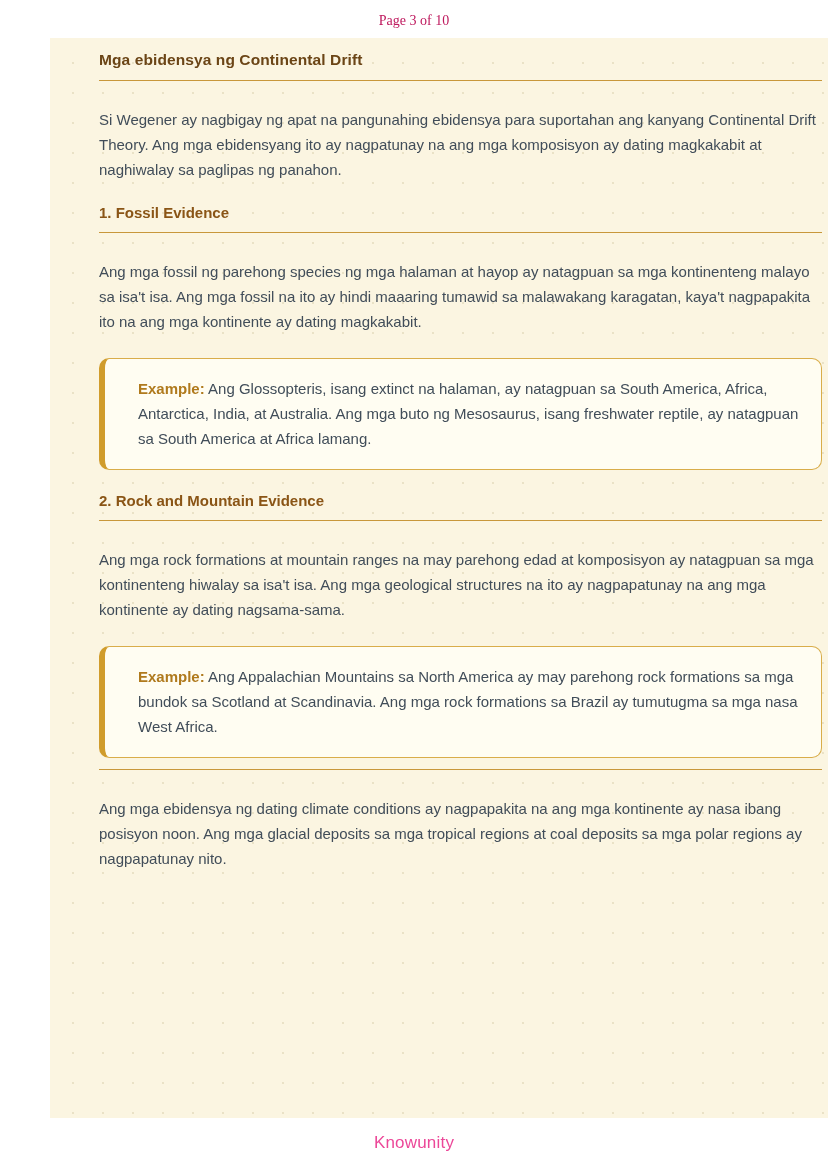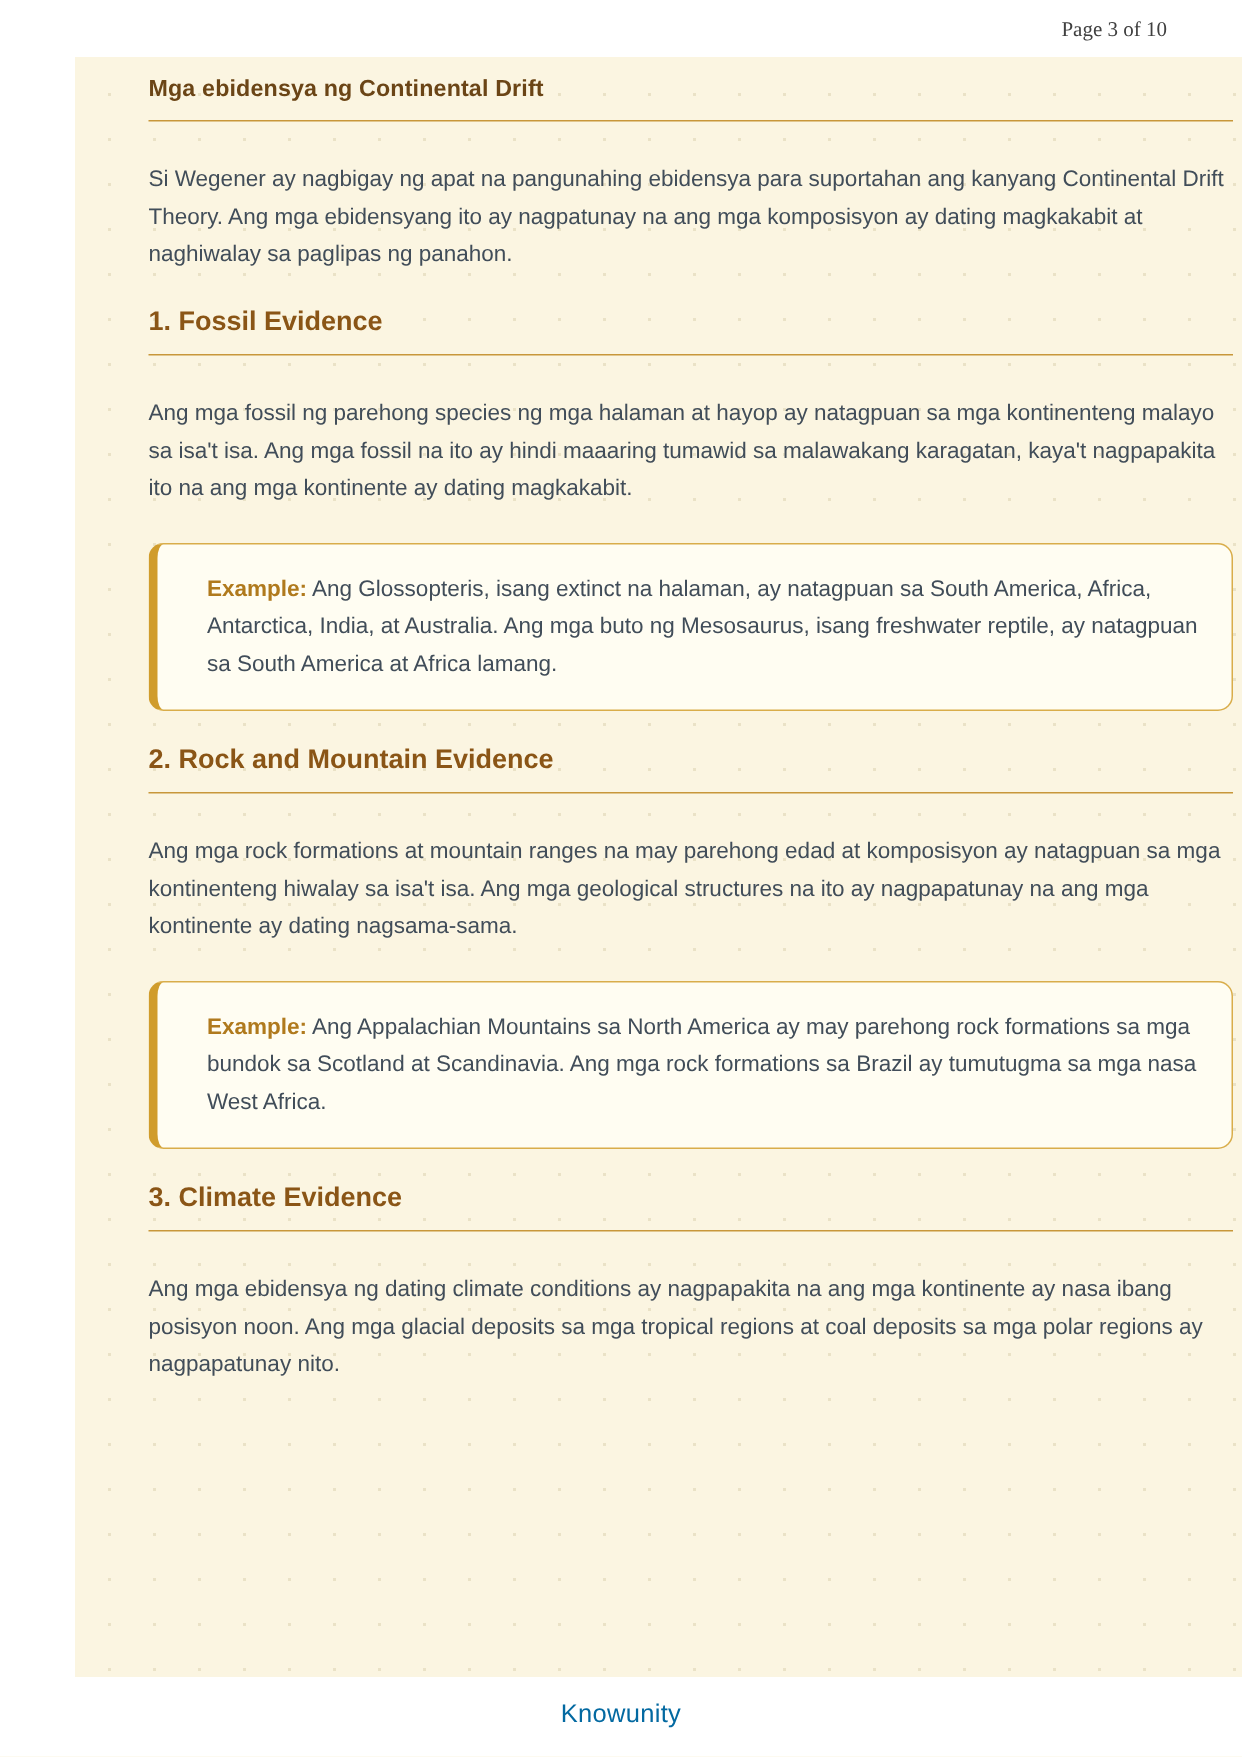--- a/index.html
+++ b/index.html
@@ -6,24 +6,24 @@
   html, body { margin: 0; padding: 0; }
   body {
     width: 828px;
     height: 1171px;
     background: #ffffff;
     font-family: "Liberation Sans", sans-serif;
     -webkit-font-smoothing: antialiased;
   }
   .wrap { width: 728px; margin: 0 auto; }
   .page-indicator {
-    text-align: right;
+    text-align: center;
     font-family: "Liberation Serif", serif;
     font-size: 14px;
-    color: #404040;
+    color: #be185d;
     padding: 13px 0 9px 0;
   }
   .sheet {
     width: 821px;
     height: 1080px;
     background-color: #fbf5e1;
     background-image: radial-gradient(circle, rgba(190,175,130,0.28) 1.3px, transparent 1.3px);
     background-size: 30px 30px;
     background-position: 8px 10px;
     padding: 13px 49px 0 49px;
@@ -42,21 +42,21 @@
     margin: 11px 0 0 0;
     height: 0;
   }
   p.body-text {
     font-size: 15px;
     line-height: 25px;
     color: #414d59;
     margin: 26px 0 0 0;
   }
   h2.section-heading {
-    font-size: 18px;
+    font-size: 15px;
     font-weight: bold;
     color: #8a5516;
     margin: 22px 0 0 0;
   }
   .example-box {
     margin: 24px 0 0 0;
     background: #fffdf2;
     border: 1.5px solid #d9ad4a;
     border-left: 6px solid #d09c2c;
     border-radius: 10px;
@@ -65,21 +65,21 @@
     line-height: 25px;
     color: #414d59;
   }
   .example-label {
     font-weight: bold;
     color: #b07a1d;
   }
   .brand-footer {
     text-align: center;
     font-size: 17px;
-    color: #0369a1;
+    color: #ec4899;
     padding: 15px 0 0 0;
     letter-spacing: 0.2px;
   }
 </style>
 </head>
 <body>
 
 <div class="wrap">
 
   <div class="page-indicator">Page 3 of 10</div>
@@ -98,21 +98,20 @@
       <span class="example-label">Example:</span><span> Ang Glossopteris, isang extinct na halaman, ay natagpuan sa South America, Africa, Antarctica, India, at Australia. Ang mga buto ng Mesosaurus, isang freshwater reptile, ay natagpuan sa South America at Africa lamang.</span>
     </div>
 
     <h2 class="section-heading">2. Rock and Mountain Evidence</h2>
     <hr class="rule">
     <p class="body-text">Ang mga rock formations at mountain ranges na may parehong edad at komposisyon ay natagpuan sa mga kontinenteng hiwalay sa isa't isa. Ang mga geological structures na ito ay nagpapatunay na ang mga kontinente ay dating nagsama-sama.</p>
     <div class="example-box">
       <span class="example-label">Example:</span><span> Ang Appalachian Mountains sa North America ay may parehong rock formations sa mga bundok sa Scotland at Scandinavia. Ang mga rock formations sa Brazil ay tumutugma sa mga nasa West Africa.</span>
     </div>
 
-    <h2 class="section-heading">3. Climate Evidence</h2>
     <hr class="rule">
     <p class="body-text">Ang mga ebidensya ng dating climate conditions ay nagpapakita na ang mga kontinente ay nasa ibang posisyon noon. Ang mga glacial deposits sa mga tropical regions at coal deposits sa mga polar regions ay nagpapatunay nito.</p>
 
   </div>
 
   <div class="brand-footer">Knowunity</div>
 
 </div>
 
 </body></html>

